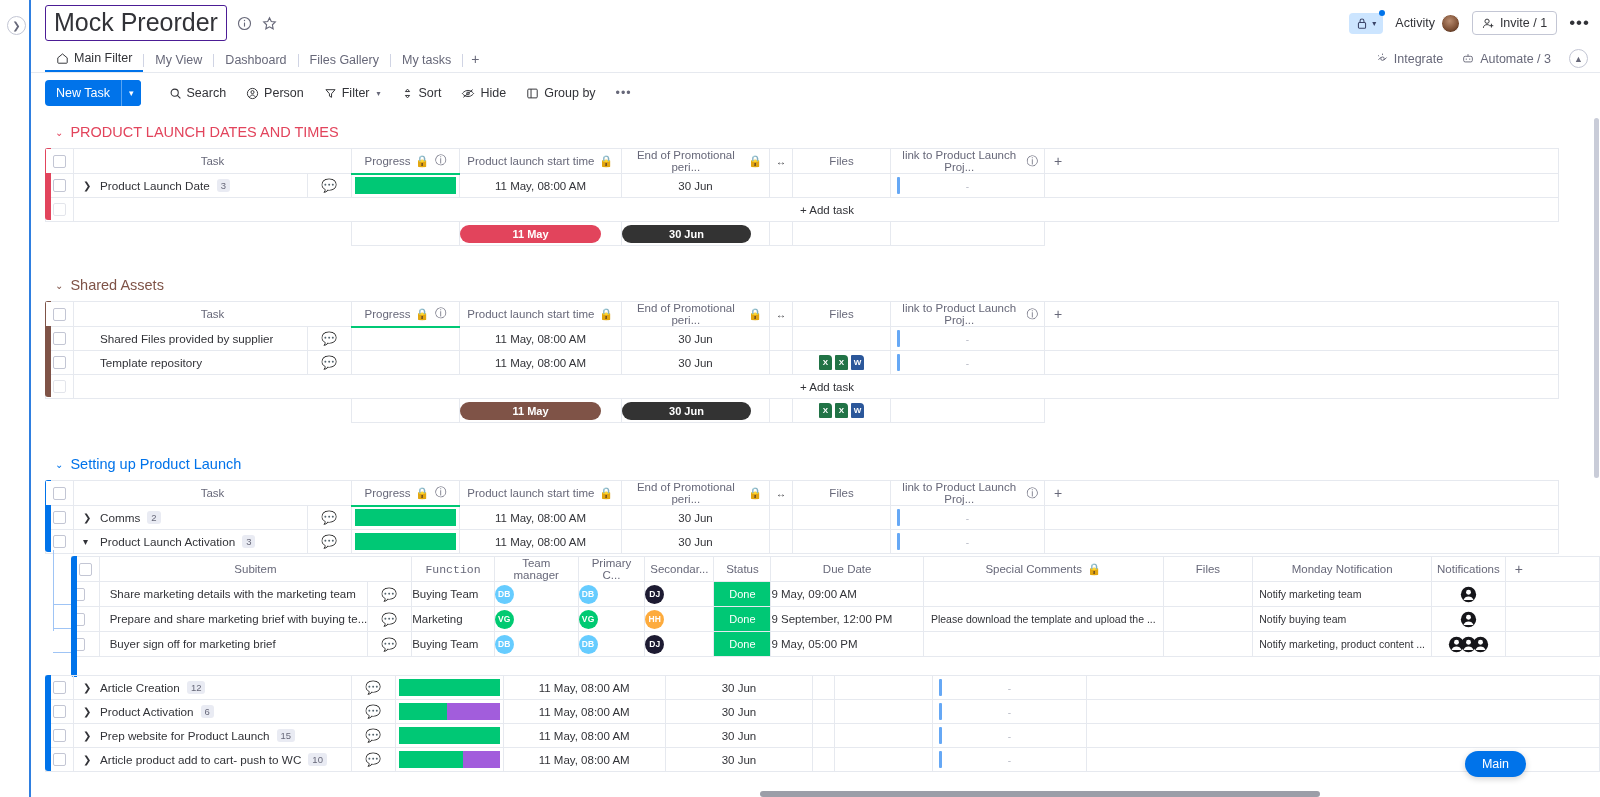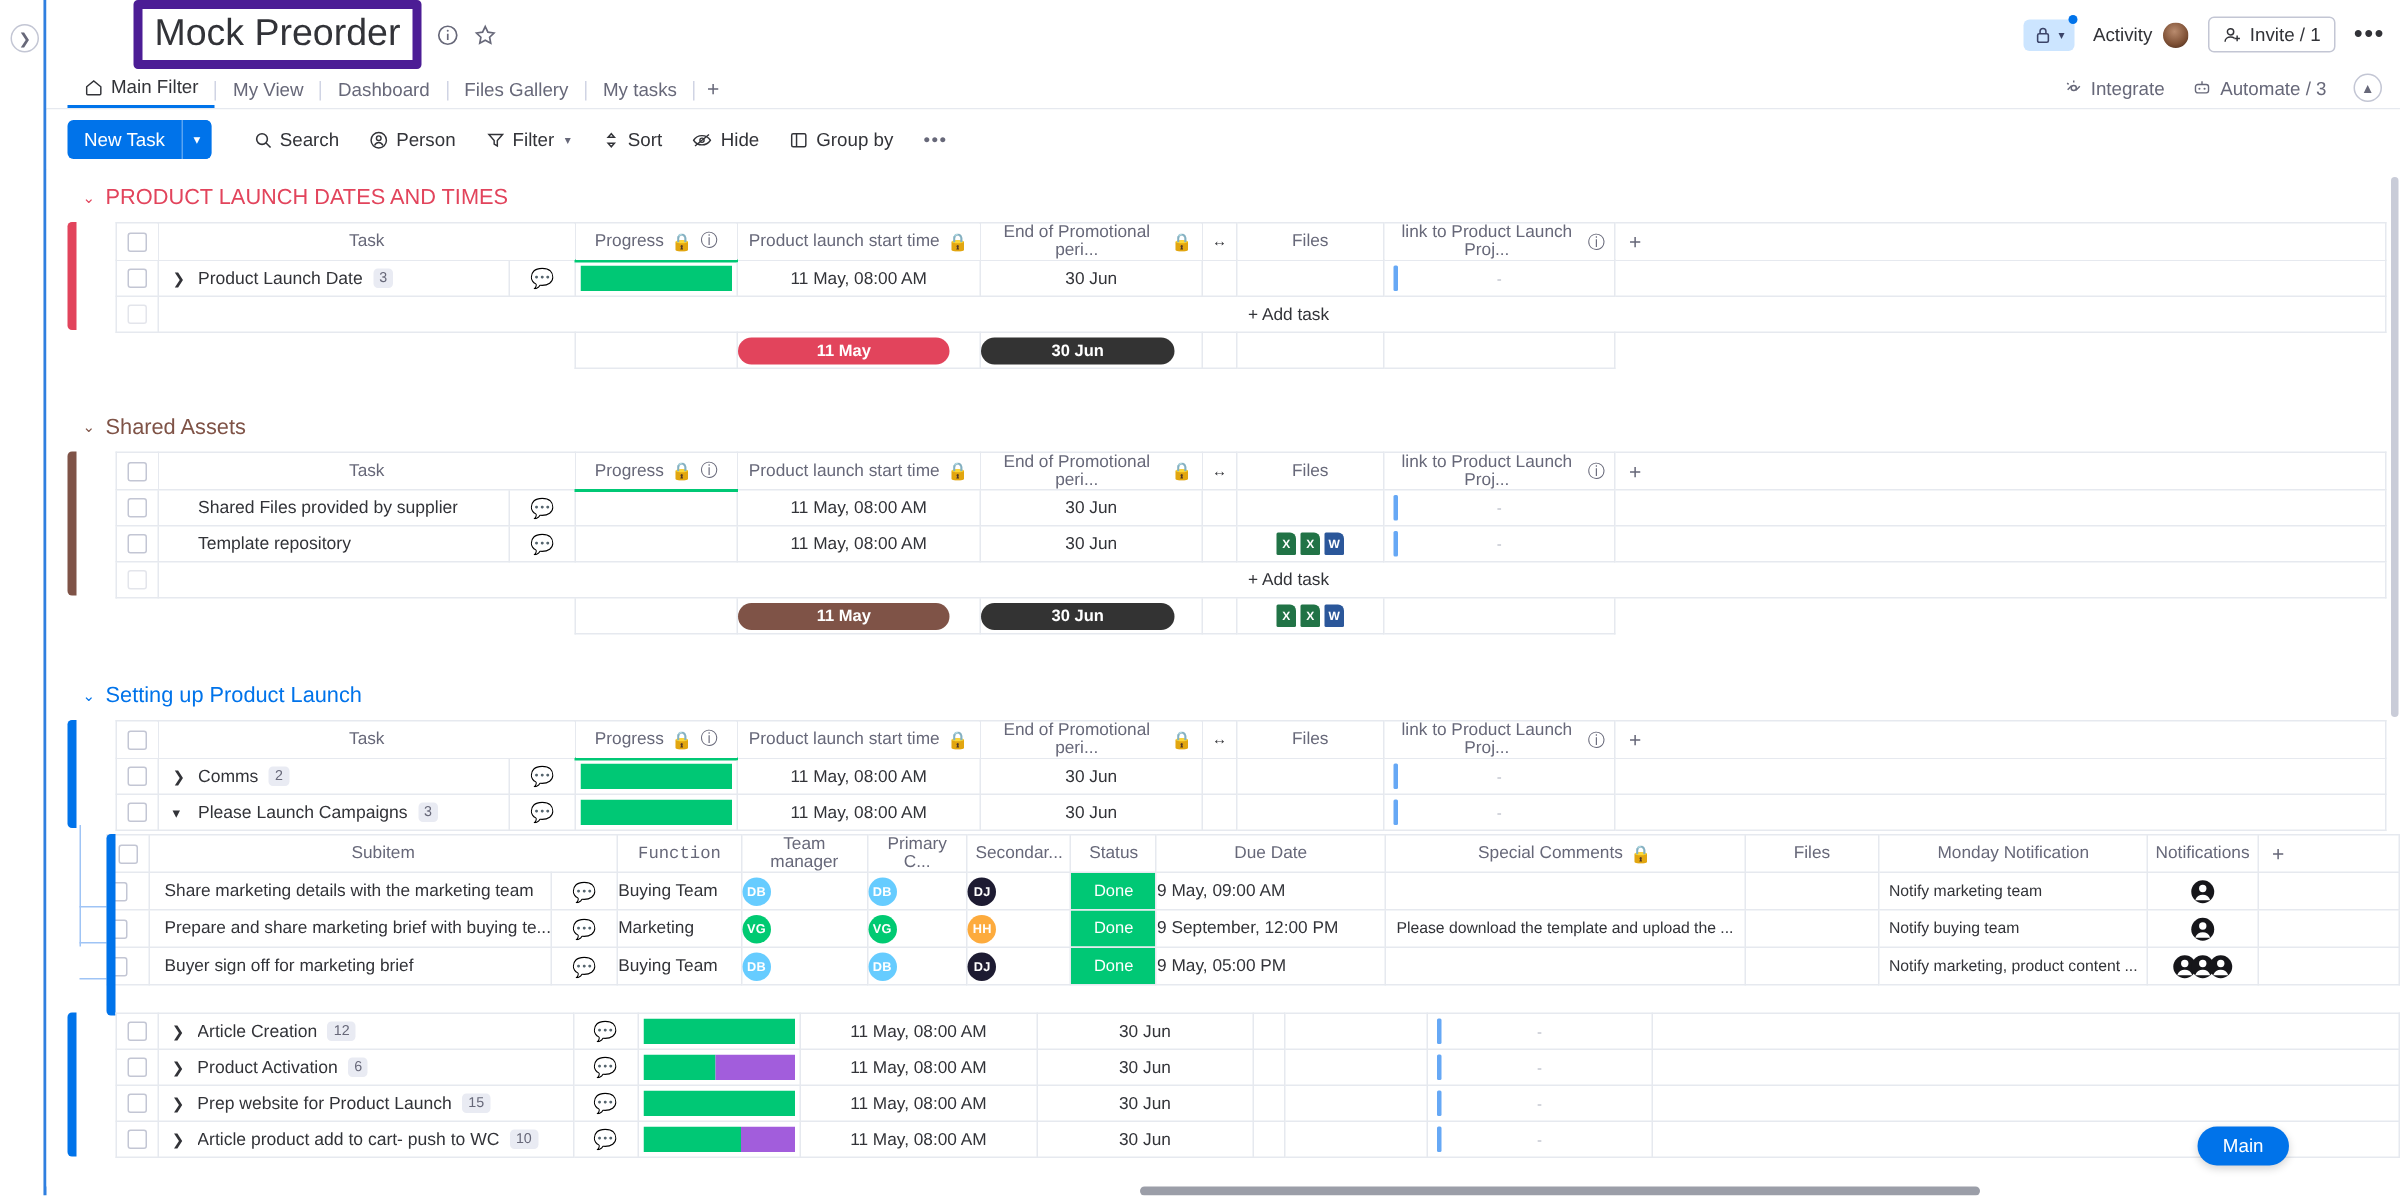--- a/index.html
+++ b/index.html
@@ -29,22 +29,22 @@
   .rail-line {
     position: absolute; left: 29px; top: 0; width: 2px; height: 797px;
     background: #2f7fe0;
   }
 
   
   .header { position: absolute; left: 31px; top: 0; right: 0; height: 72px; background:#fff; }
   .title-row { display: flex; align-items: center; height: 46px; padding-left: 14px; }
   .board-title {
     font-size: 25px; font-weight: 400; color: #323338;
-    border: 6px solid #4c1d95; border-radius: 3px;
-    padding: 1px 8px 3px 8px; line-height: 30px; cursor: text; margin-left: 44px;
+    border: 1px solid #4c1d95; border-radius: 3px;
+    padding: 1px 8px 3px 8px; line-height: 30px; cursor: text;
   }
   .title-icon { margin-left: 10px; color: #676879; font-size: 15px; cursor: pointer; line-height: 1; }
   .title-icon svg { display:block; }
 
   .header-right {
     position: absolute; right: 10px; top: 11px;
     display: flex; align-items: center; gap: 12px;
   }
   .lock-btn {
     position: relative;
@@ -121,21 +121,21 @@
     display: flex; align-items: center; gap: 7px;
     padding: 11px 0 8px 24px; font-size: 14.5px; font-weight: 400;
   }
   .g-caret { font-size: 10px; cursor: pointer; }
 
   .tbl-wrap { position: relative; padding-left: 14px; }
   .grp-bar {
     position: absolute; left: 14px; top: 0; width: 6px; border-radius: 3px 0 0 3px;
   }
 
-  table.grid { border-collapse: collapse; table-layout: fixed; margin-left: 32px; }
+  table.grid { border-collapse: collapse; table-layout: fixed; }
   table.grid td, table.grid th { border: 1px solid #e6e9ef; padding: 0; height: 24px; }
 
   .c-check { width: 28px; }
   .c-task  { width: 278px; }
   .c-chat  { width: 44px; }
   .c-prog  { width: 108px; }
   .c-start { width: 162px; }
   .c-end   { width: 148px; }
   .c-res   { width: 22px; }
   .c-files { width: 98px; }
@@ -719,21 +719,21 @@
             <td class="cell"></td>
             <td class="cell"></td>
             <td class="cell link-cell"><span class="caret-bar"></span><span class="dash">-</span></td>
             <td class="cell"></td>
           </tr>
           <tr>
             <td class="cell"><span class="chk"></span></td>
             <td class="cell task-cell">
               <div class="task-in">
                     <span class="exp-caret">▾</span>
-                <span class="task-name">Please Launch Campaigns</span>
+                <span class="task-name">Product Launch Activation</span>
                 <span class="cnt-badge">3</span>
                   </div>
             </td>
             <td class="cell c-chat">
                   <div class="chat-ic">💬</div>
                 </td>
             <td class="cell">
                   <div class="bar">
                     <div class="seg" style="width:100%;background:#00c875"></div>
                   </div>

